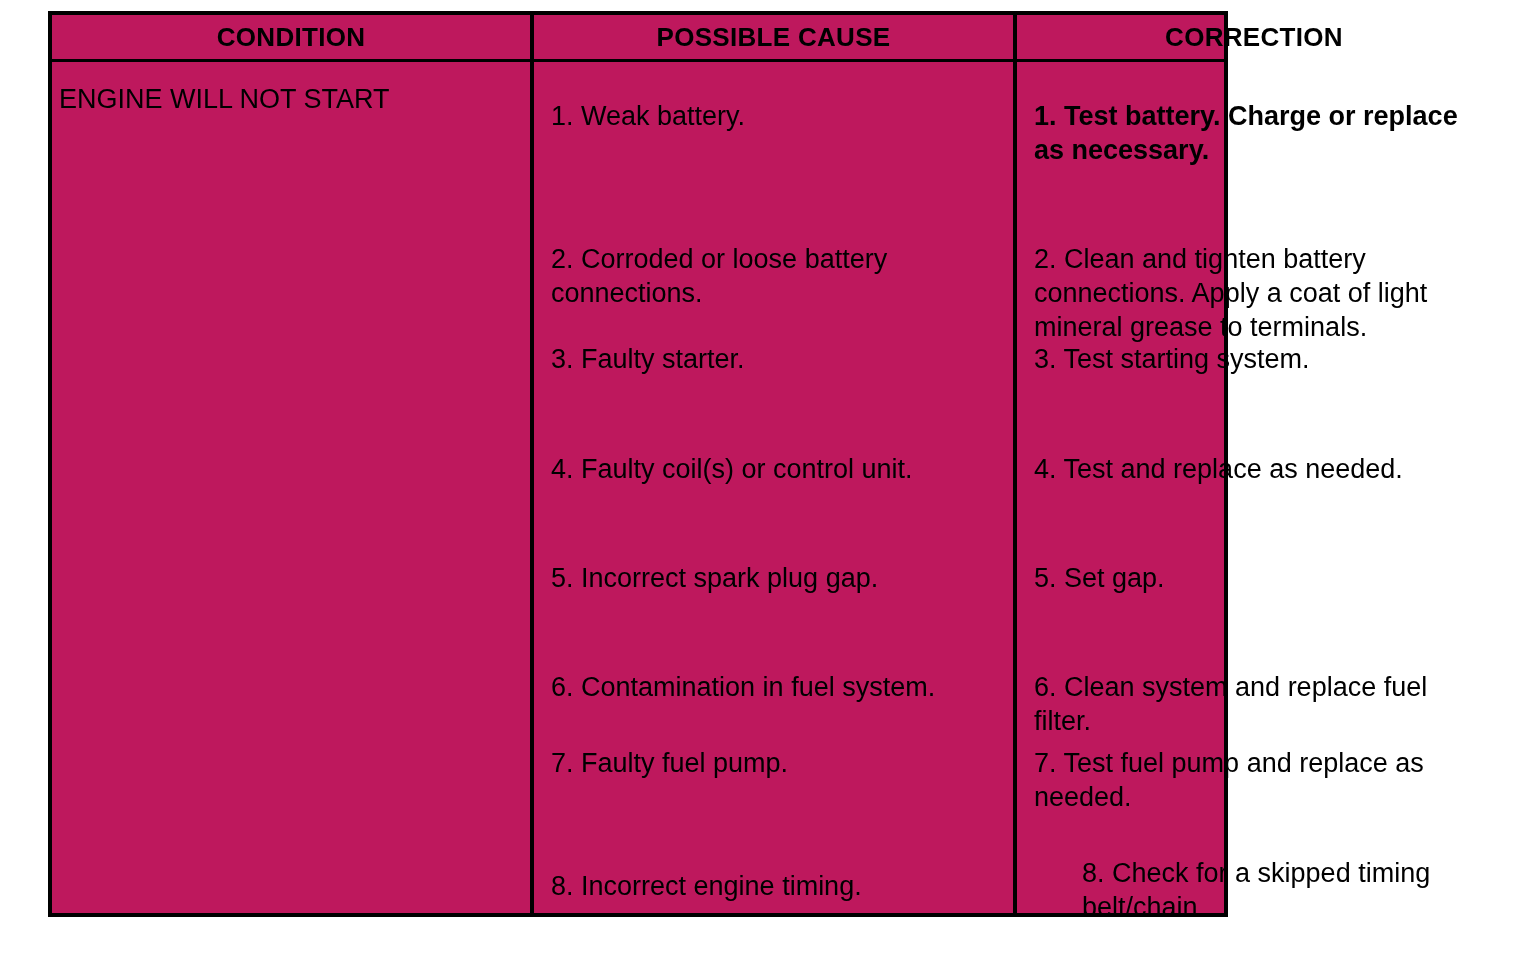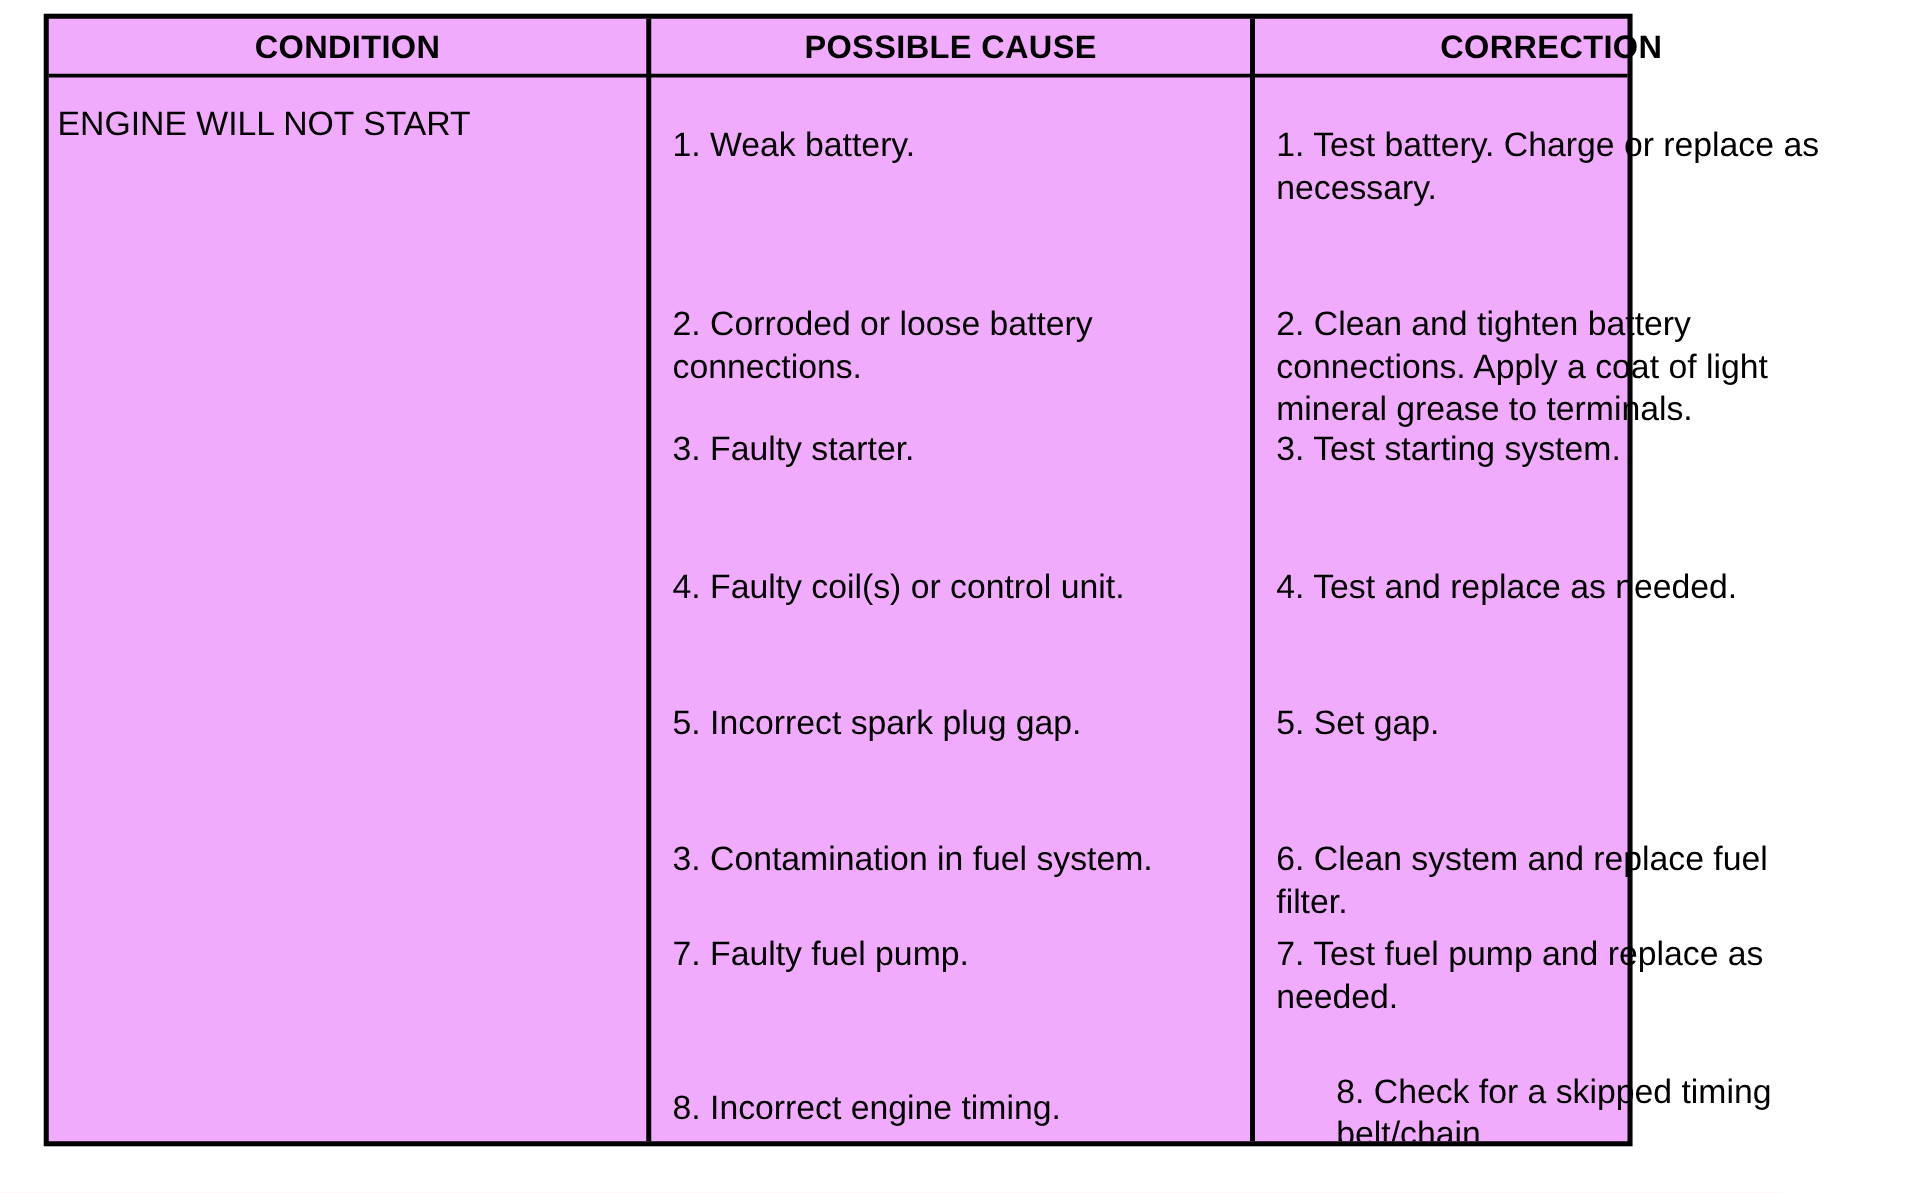--- a/index.html
+++ b/index.html
@@ -19,27 +19,27 @@
   .page {
     position: relative;
     width: 1536px;
     height: 954px;
     background: #ffffff;
   }
 
   
   .table-frame {
     position: absolute;
-    left: 35px;
+    left: 48px;
     top: 11px;
-    width: 1271px;          
+    width: 1180px;          
     height: 906px;          
     box-sizing: border-box;
     border: 4px solid #000000;
-    background: #f0abfc;
+    background: #be185d;
   }
 
   
   .header-row {
     position: absolute;
     left: 0;
     top: 0;
     right: 0;
     height: 47px;           
     border-bottom: 3px solid #000000;
@@ -138,29 +138,29 @@
         <div class="condition-text">ENGINE WILL NOT START</div>
       </div>
 
       <div class="body-cell c2">
         <div class="item-list">
             <div class="item" style="top: 37px;">1. Weak battery.</div>
             <div class="item" style="top: 180px;">2. Corroded or loose battery connections.</div>
             <div class="item" style="top: 280px;">3. Faulty starter.</div>
             <div class="item" style="top: 390px;">4. Faulty coil(s) or control unit.</div>
             <div class="item" style="top: 499px;">5. Incorrect spark plug gap.</div>
-            <div class="item" style="top: 608px;">3. Contamination in fuel system.</div>
+            <div class="item" style="top: 608px;">6. Contamination in fuel system.</div>
             <div class="item" style="top: 684px;">7. Faulty fuel pump.</div>
             <div class="item" style="top: 794px; margin-top: 13px;">8. Incorrect engine timing.</div>
           </div>
       </div>
 
       <div class="body-cell c3">
         <div class="item-list">
-            <div class="item" style="top: 37px;">1. Test battery. Charge or replace as necessary.</div>
+            <div class="item" style="top: 37px; font-weight: bold;">1. Test battery. Charge or replace as necessary.</div>
             <div class="item" style="top: 180px;">2. Clean and tighten battery connections. Apply a coat of light mineral grease to terminals.</div>
             <div class="item" style="top: 280px;">3. Test starting system.</div>
             <div class="item" style="top: 390px;">4. Test and replace as needed.</div>
             <div class="item" style="top: 499px;">5. Set gap.</div>
             <div class="item" style="top: 608px;">6. Clean system and replace fuel filter.</div>
             <div class="item" style="top: 684px;">7. Test fuel pump and replace as needed.</div>
             <div class="item" style="top: 794px; margin-left: 48px;">8. Check for a skipped timing belt/chain.</div>
           </div>
       </div>
 

